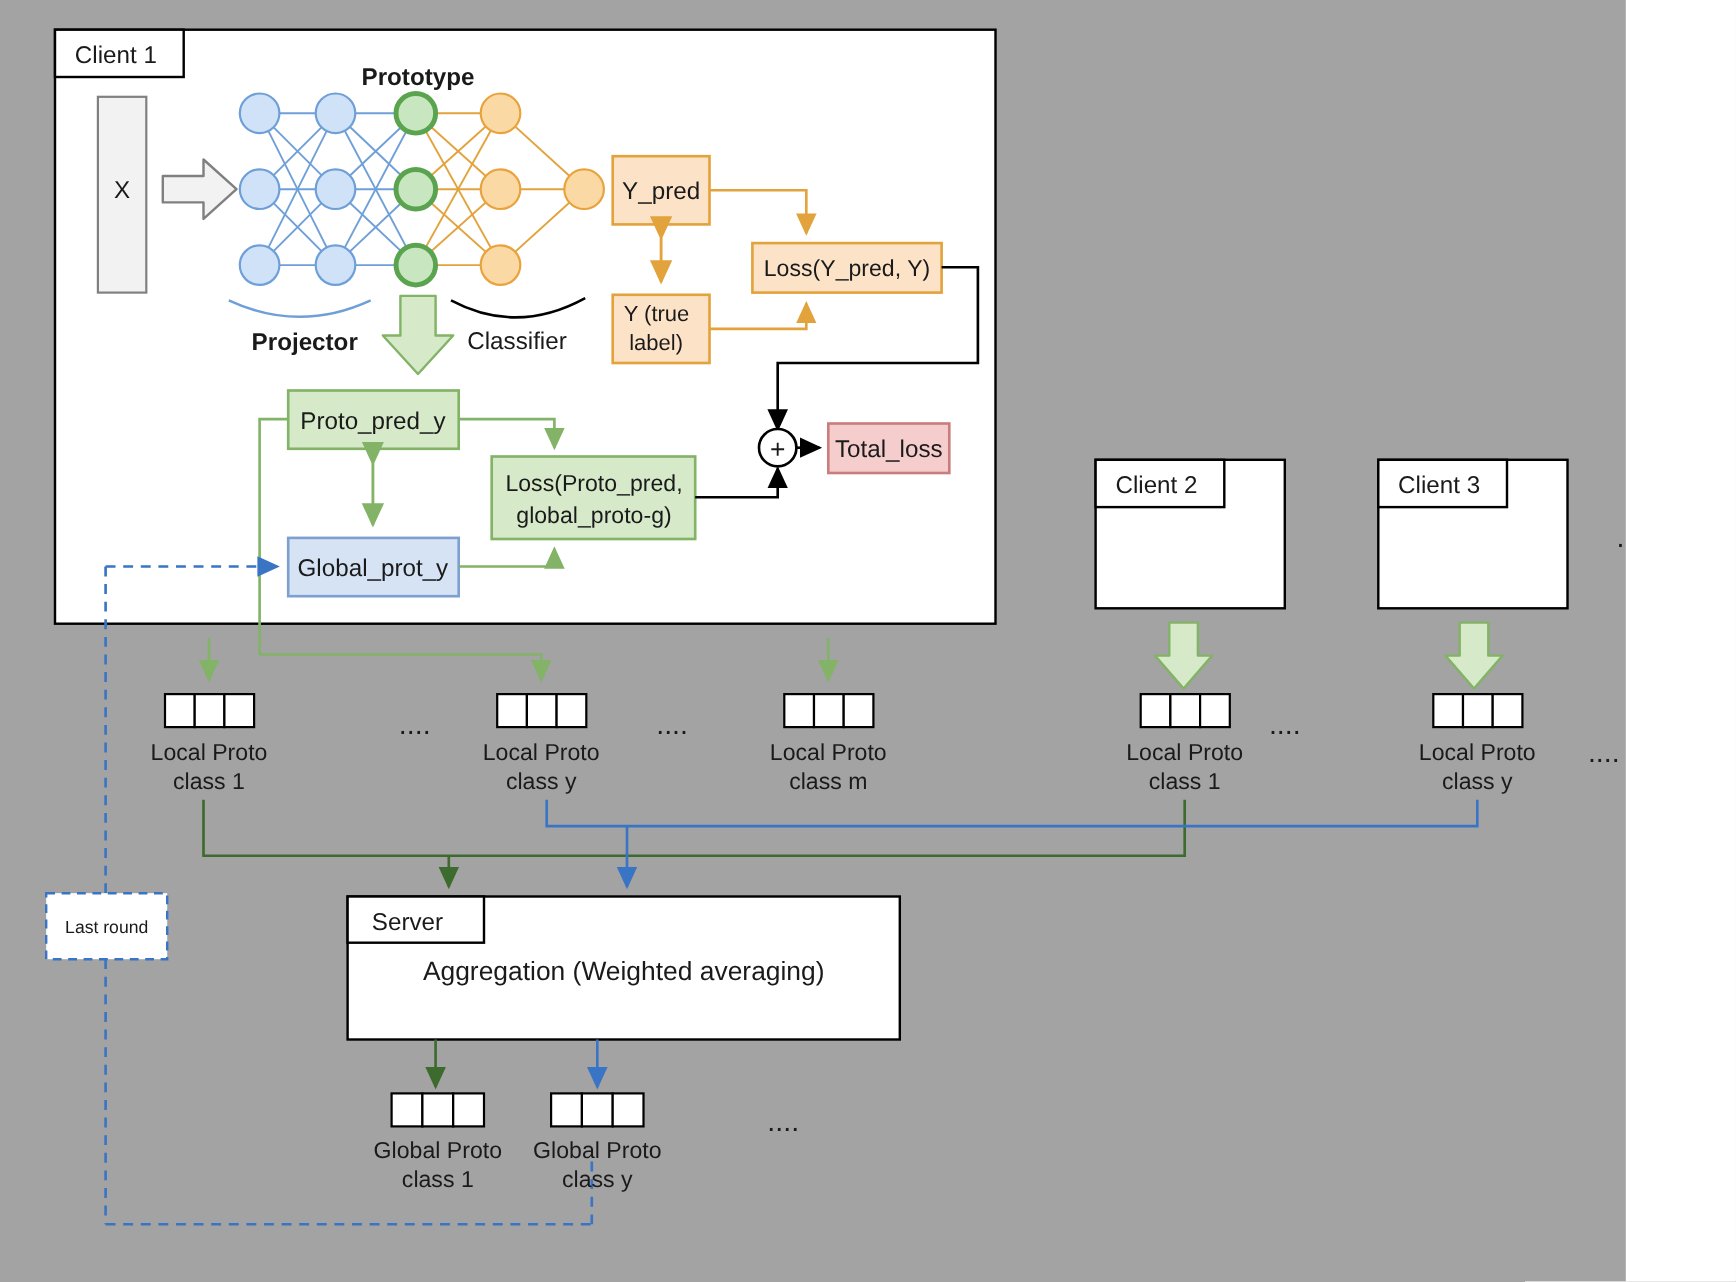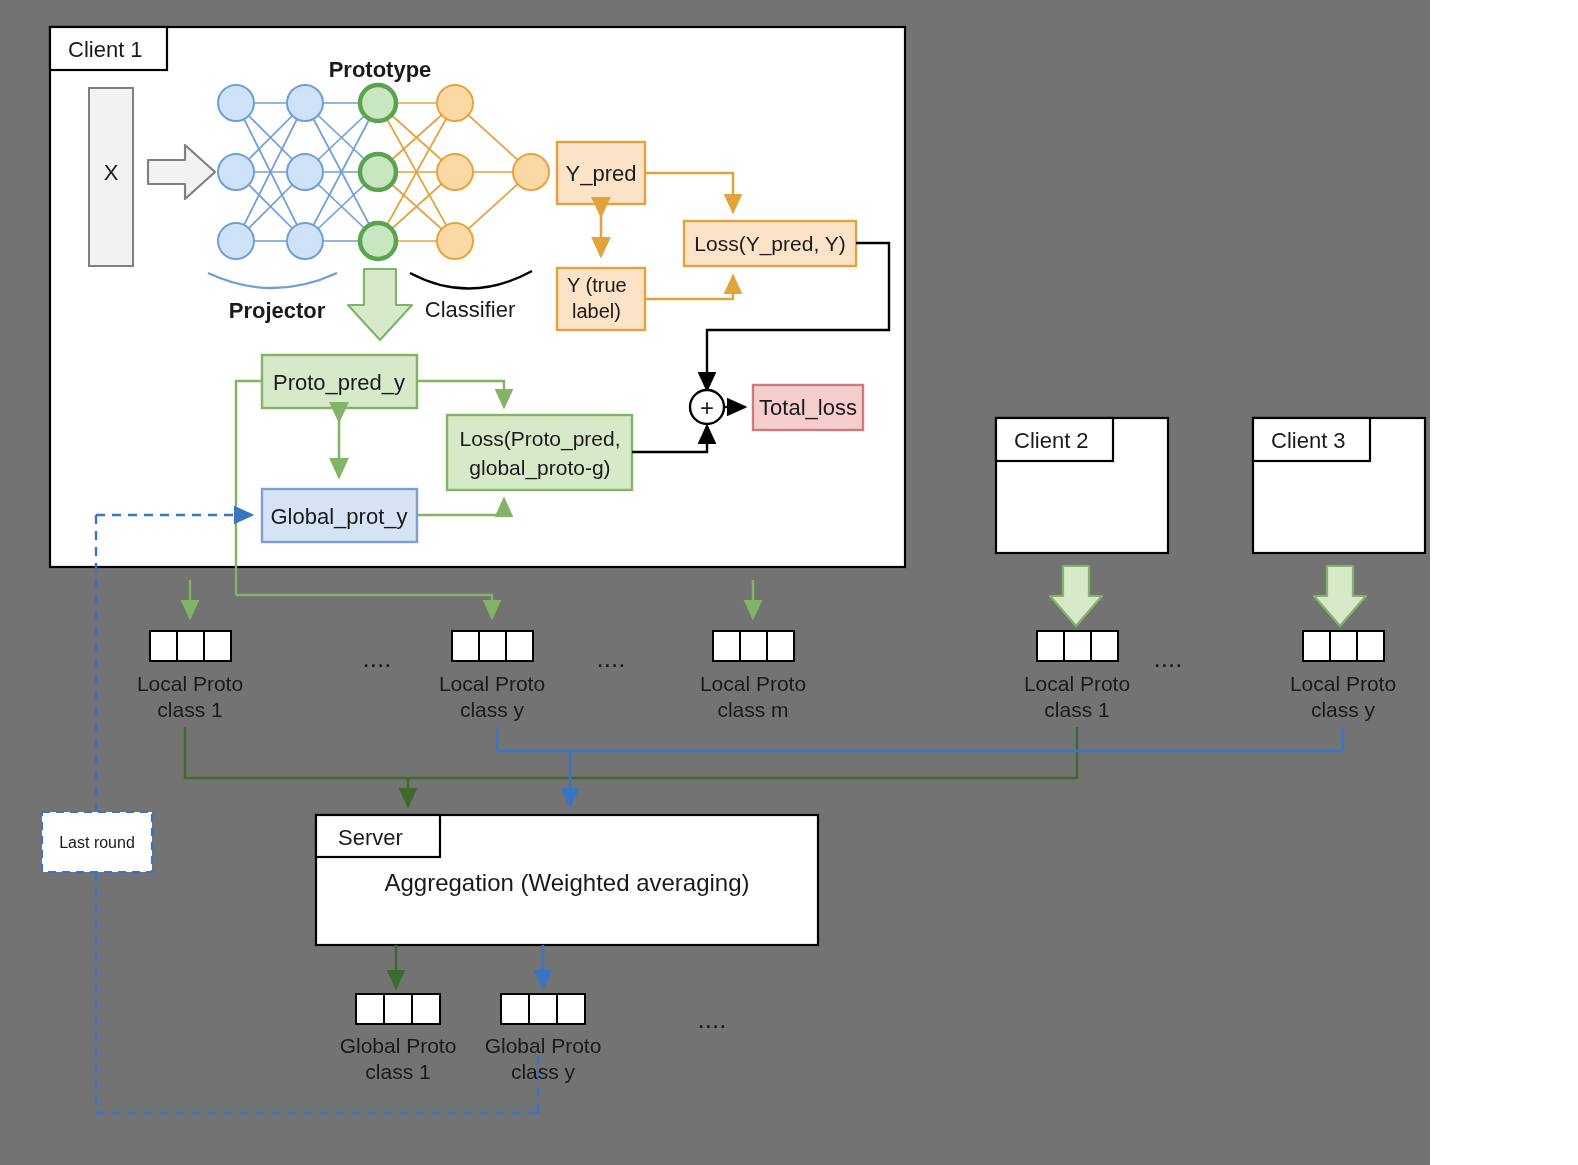--- a/index.html
+++ b/index.html
@@ -7,22 +7,23 @@
     padding: 0;
     background: #ffffff;
   }
   body {
     font-family: "Liberation Sans", sans-serif;
   }
   #stage {
     position: relative;
     width: 1430px;
     height: 1165px;
-    background: #737373;
+    background: #a3a3a3;
     overflow: hidden;
+    padding-left: 48px;
   }
   #stage svg {
     position: absolute;
     left: 0;
     top: 0;
   }
   .lbl {
     font-family: "Liberation Sans", sans-serif;
     fill: #1a1a1a;
   }

